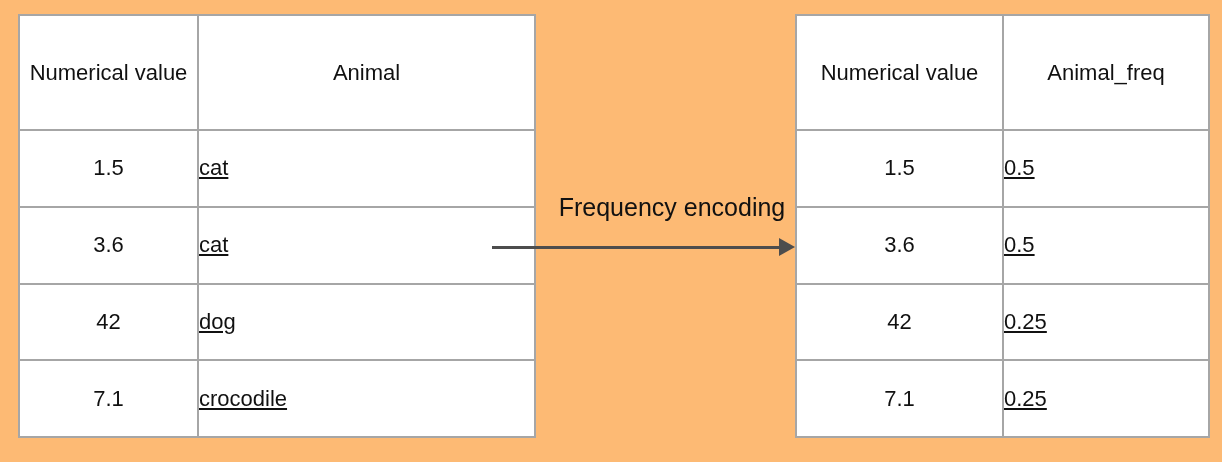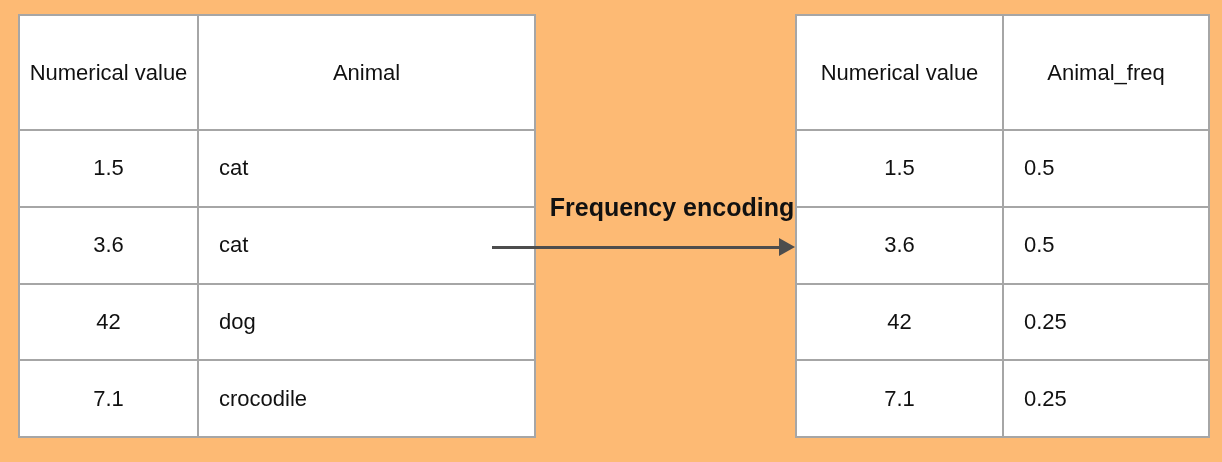--- a/index.html
+++ b/index.html
@@ -31,38 +31,38 @@
   }
   table.data-table th {
     text-align: center;
     line-height: 32px;
     height: 115px;
   }
   table.data-table td {
     height: 76px;
   }
   td.col-num { text-align: center; }
-  td.col-cat { text-align: left; padding-left: 20px; }
+  td.col-cat { text-align: left; padding-left: 0; text-decoration: underline; }
 
   #left-table  { left: 18px;  top: 14px; width: 474px; height: 424px; }
   #left-table  .c1 { width: 179px; }
   #left-table  .c2 { width: 337px; }
 
   #right-table { left: 795px; top: 14px; width: 413px; height: 424px; }
   #right-table .c1 { width: 207px; }
   #right-table .c2 { width: 206px; }
 
   .arrow-label {
     position: absolute;
     left: 492px;
     top: 193px;
     width: 360px;
     text-align: center;
     font-size: 25px;
-    font-weight: bold;
+    font-weight: normal;
     color: #111111;
     white-space: nowrap;
   }
   .arrow-line {
     position: absolute;
     left: 492px;
     top: 246px;
     width: 289px;
     height: 3px;
     background: #4d4d4d;

